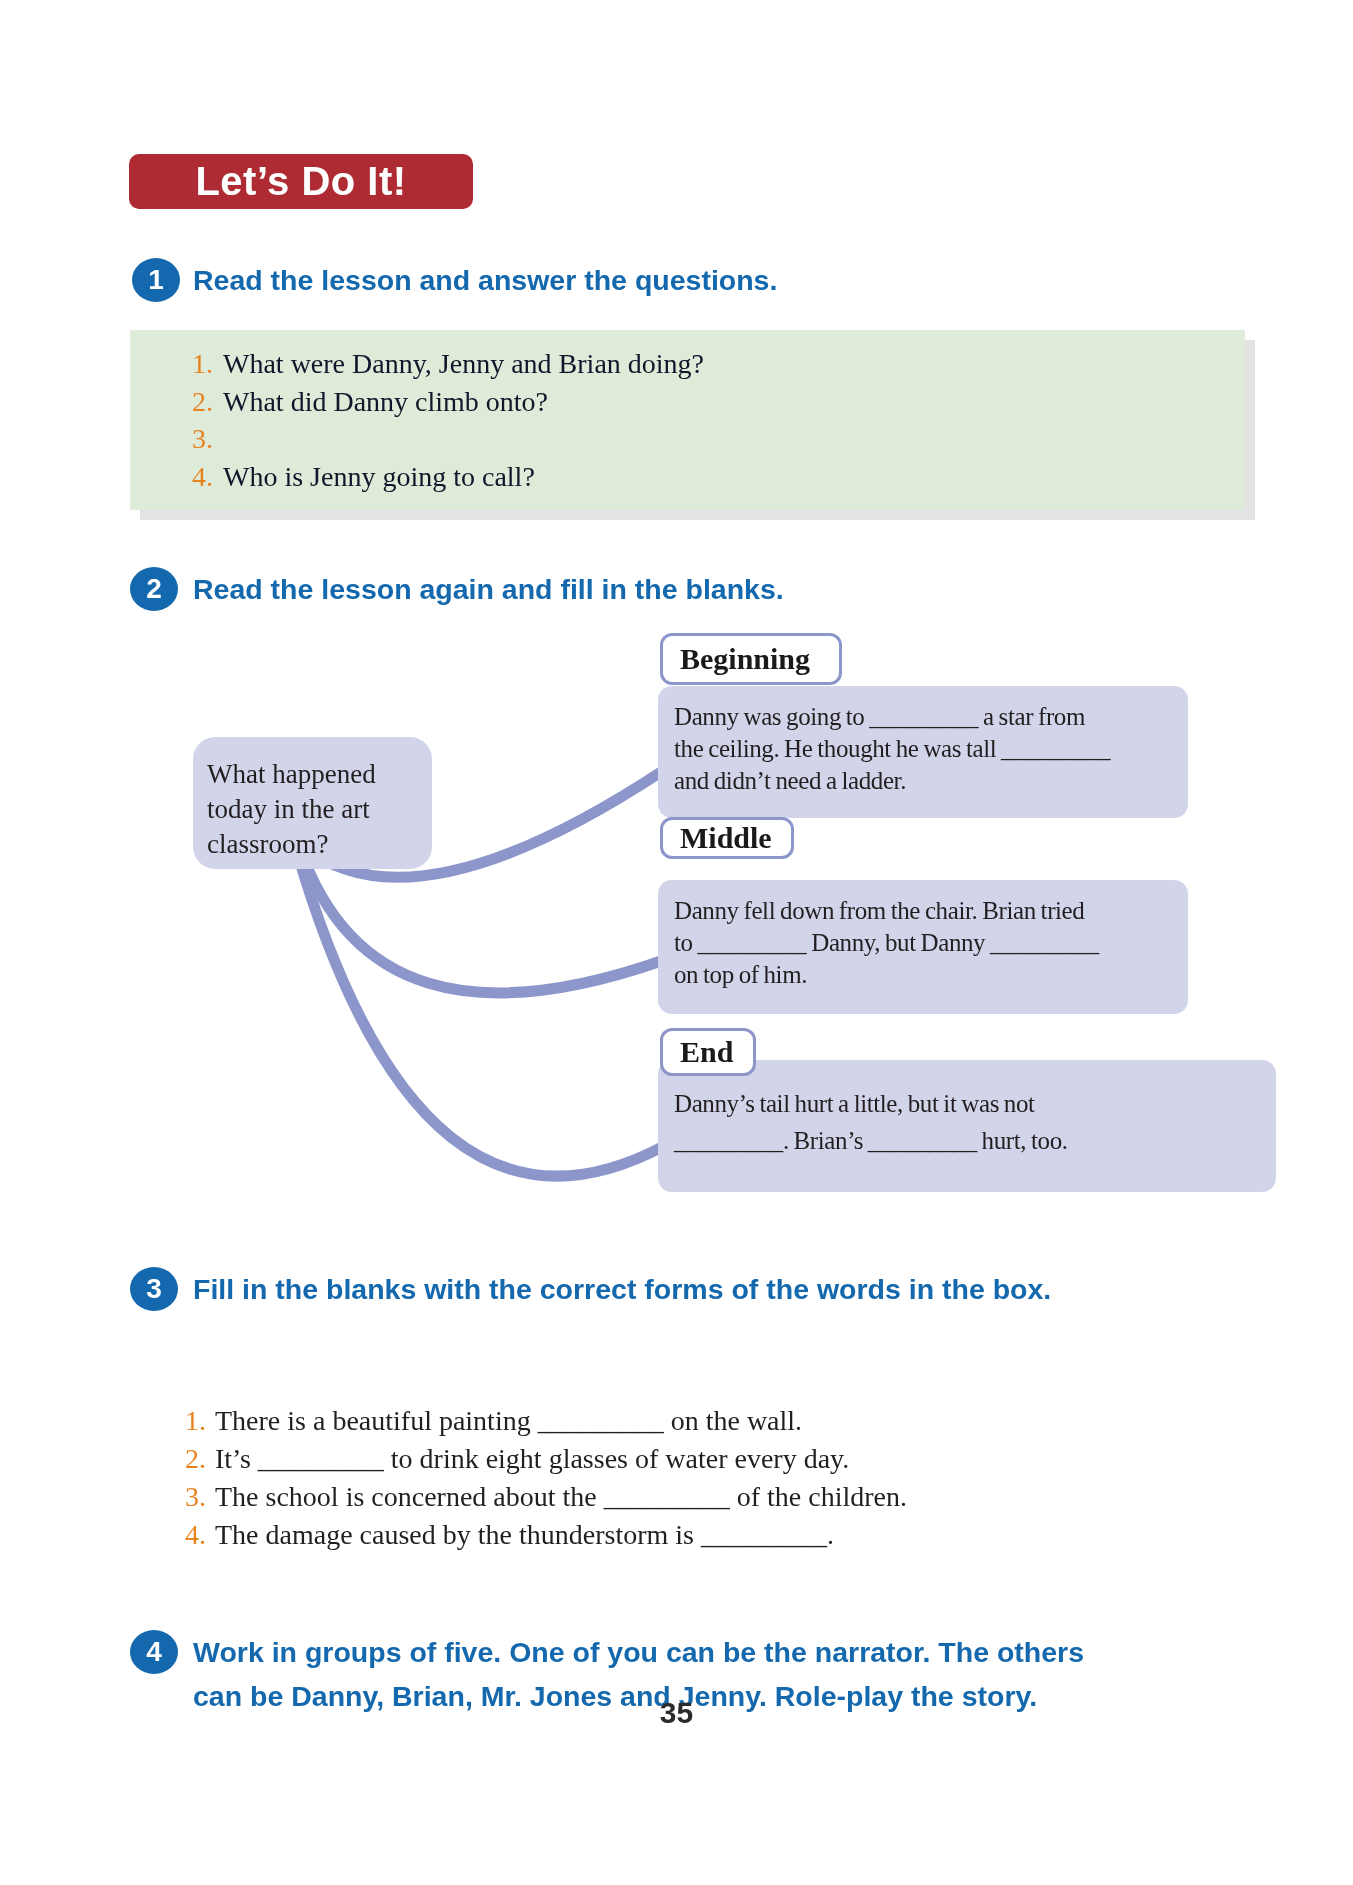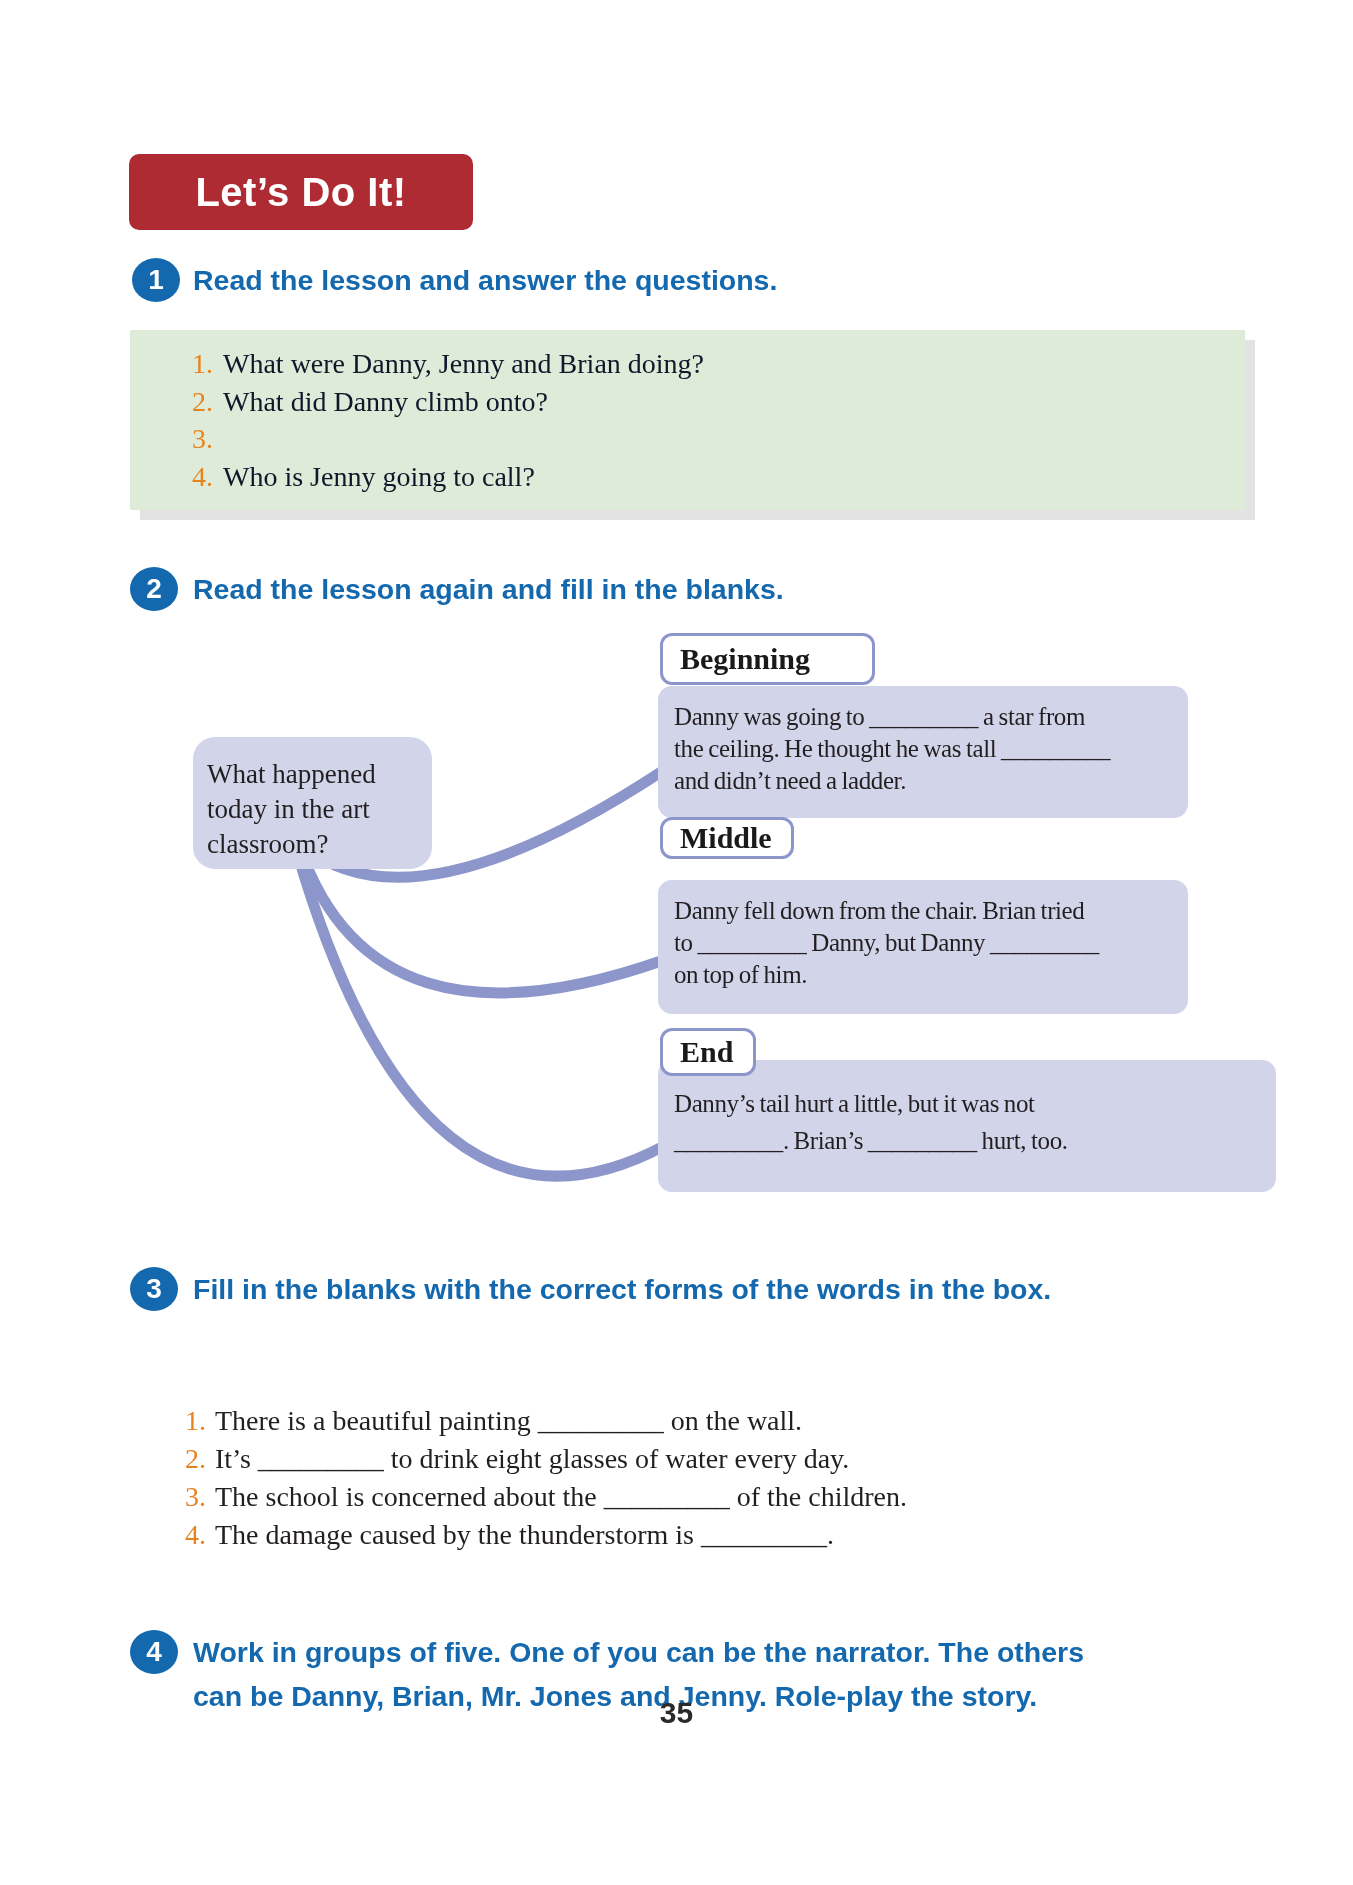--- a/index.html
+++ b/index.html
@@ -65,21 +65,21 @@
 <body>
 
 <div class="page">
 
   <svg class="mind-svg" viewBox="0 0 1353 1885" xmlns="http://www.w3.org/2000/svg">
     <path d="M302,845 Q412,936 664,770" fill="none" stroke="#8c96cb" stroke-width="11" stroke-linecap="round"></path>
     <path d="M300,848 Q374,1062 664,960" fill="none" stroke="#8c96cb" stroke-width="11" stroke-linecap="round"></path>
     <path d="M297,852 Q421,1275 664,1146" fill="none" stroke="#8c96cb" stroke-width="11" stroke-linecap="round"></path>
   </svg>
 
-  <div class="banner" style="left:129px; top:154px; width:344px; height:76px;">
+  <div class="banner" style="left:129px; top:154px; width:344px; height:55px;">
     <span>Let’s Do It!</span>
   </div>
 
   <div class="num-circle" style="left:132px; top:258px;">
     <span>1</span>
   </div>
   <div class="ex-title" style="left:193px; top:258px;">Read the lesson and answer the questions.</div>
 
   <div class="green-box" style="left:130px; top:330px; width:1115px; height:180px;">
     <div class="q-line">
@@ -101,21 +101,21 @@
 
   <div class="num-circle" style="left:130px; top:567px;">
     <span>2</span>
   </div>
   <div class="ex-title" style="left:193px; top:567px;">Read the lesson again and fill in the blanks.</div>
 
   <div class="center-box" style="left:193px; top:705px; width:239px; height:132px;">What happened
 today in the art
 classroom?</div>
 
-  <div class="node-label" style="left:660px; top:633px; width:215px; height:52px;">Beginning</div>
+  <div class="node-label" style="left:660px; top:633px; width:182px; height:52px;">Beginning</div>
   <div class="node-box" style="left:658px; top:686px; width:530px; height:132px;">Danny was going to _________ a star from
 the ceiling. He thought he was tall _________
 and didn’t need a ladder.</div>
 
   <div class="node-label" style="left:660px; top:817px; width:134px; height:42px;">Middle</div>
   <div class="node-box" style="left:658px; top:880px; width:530px; height:134px;">Danny fell down from the chair. Brian tried
 to _________ Danny, but Danny _________
 on top of him.</div>
 
   <div class="node-label" style="left:660px; top:1028px; width:96px; height:48px;">End</div>

